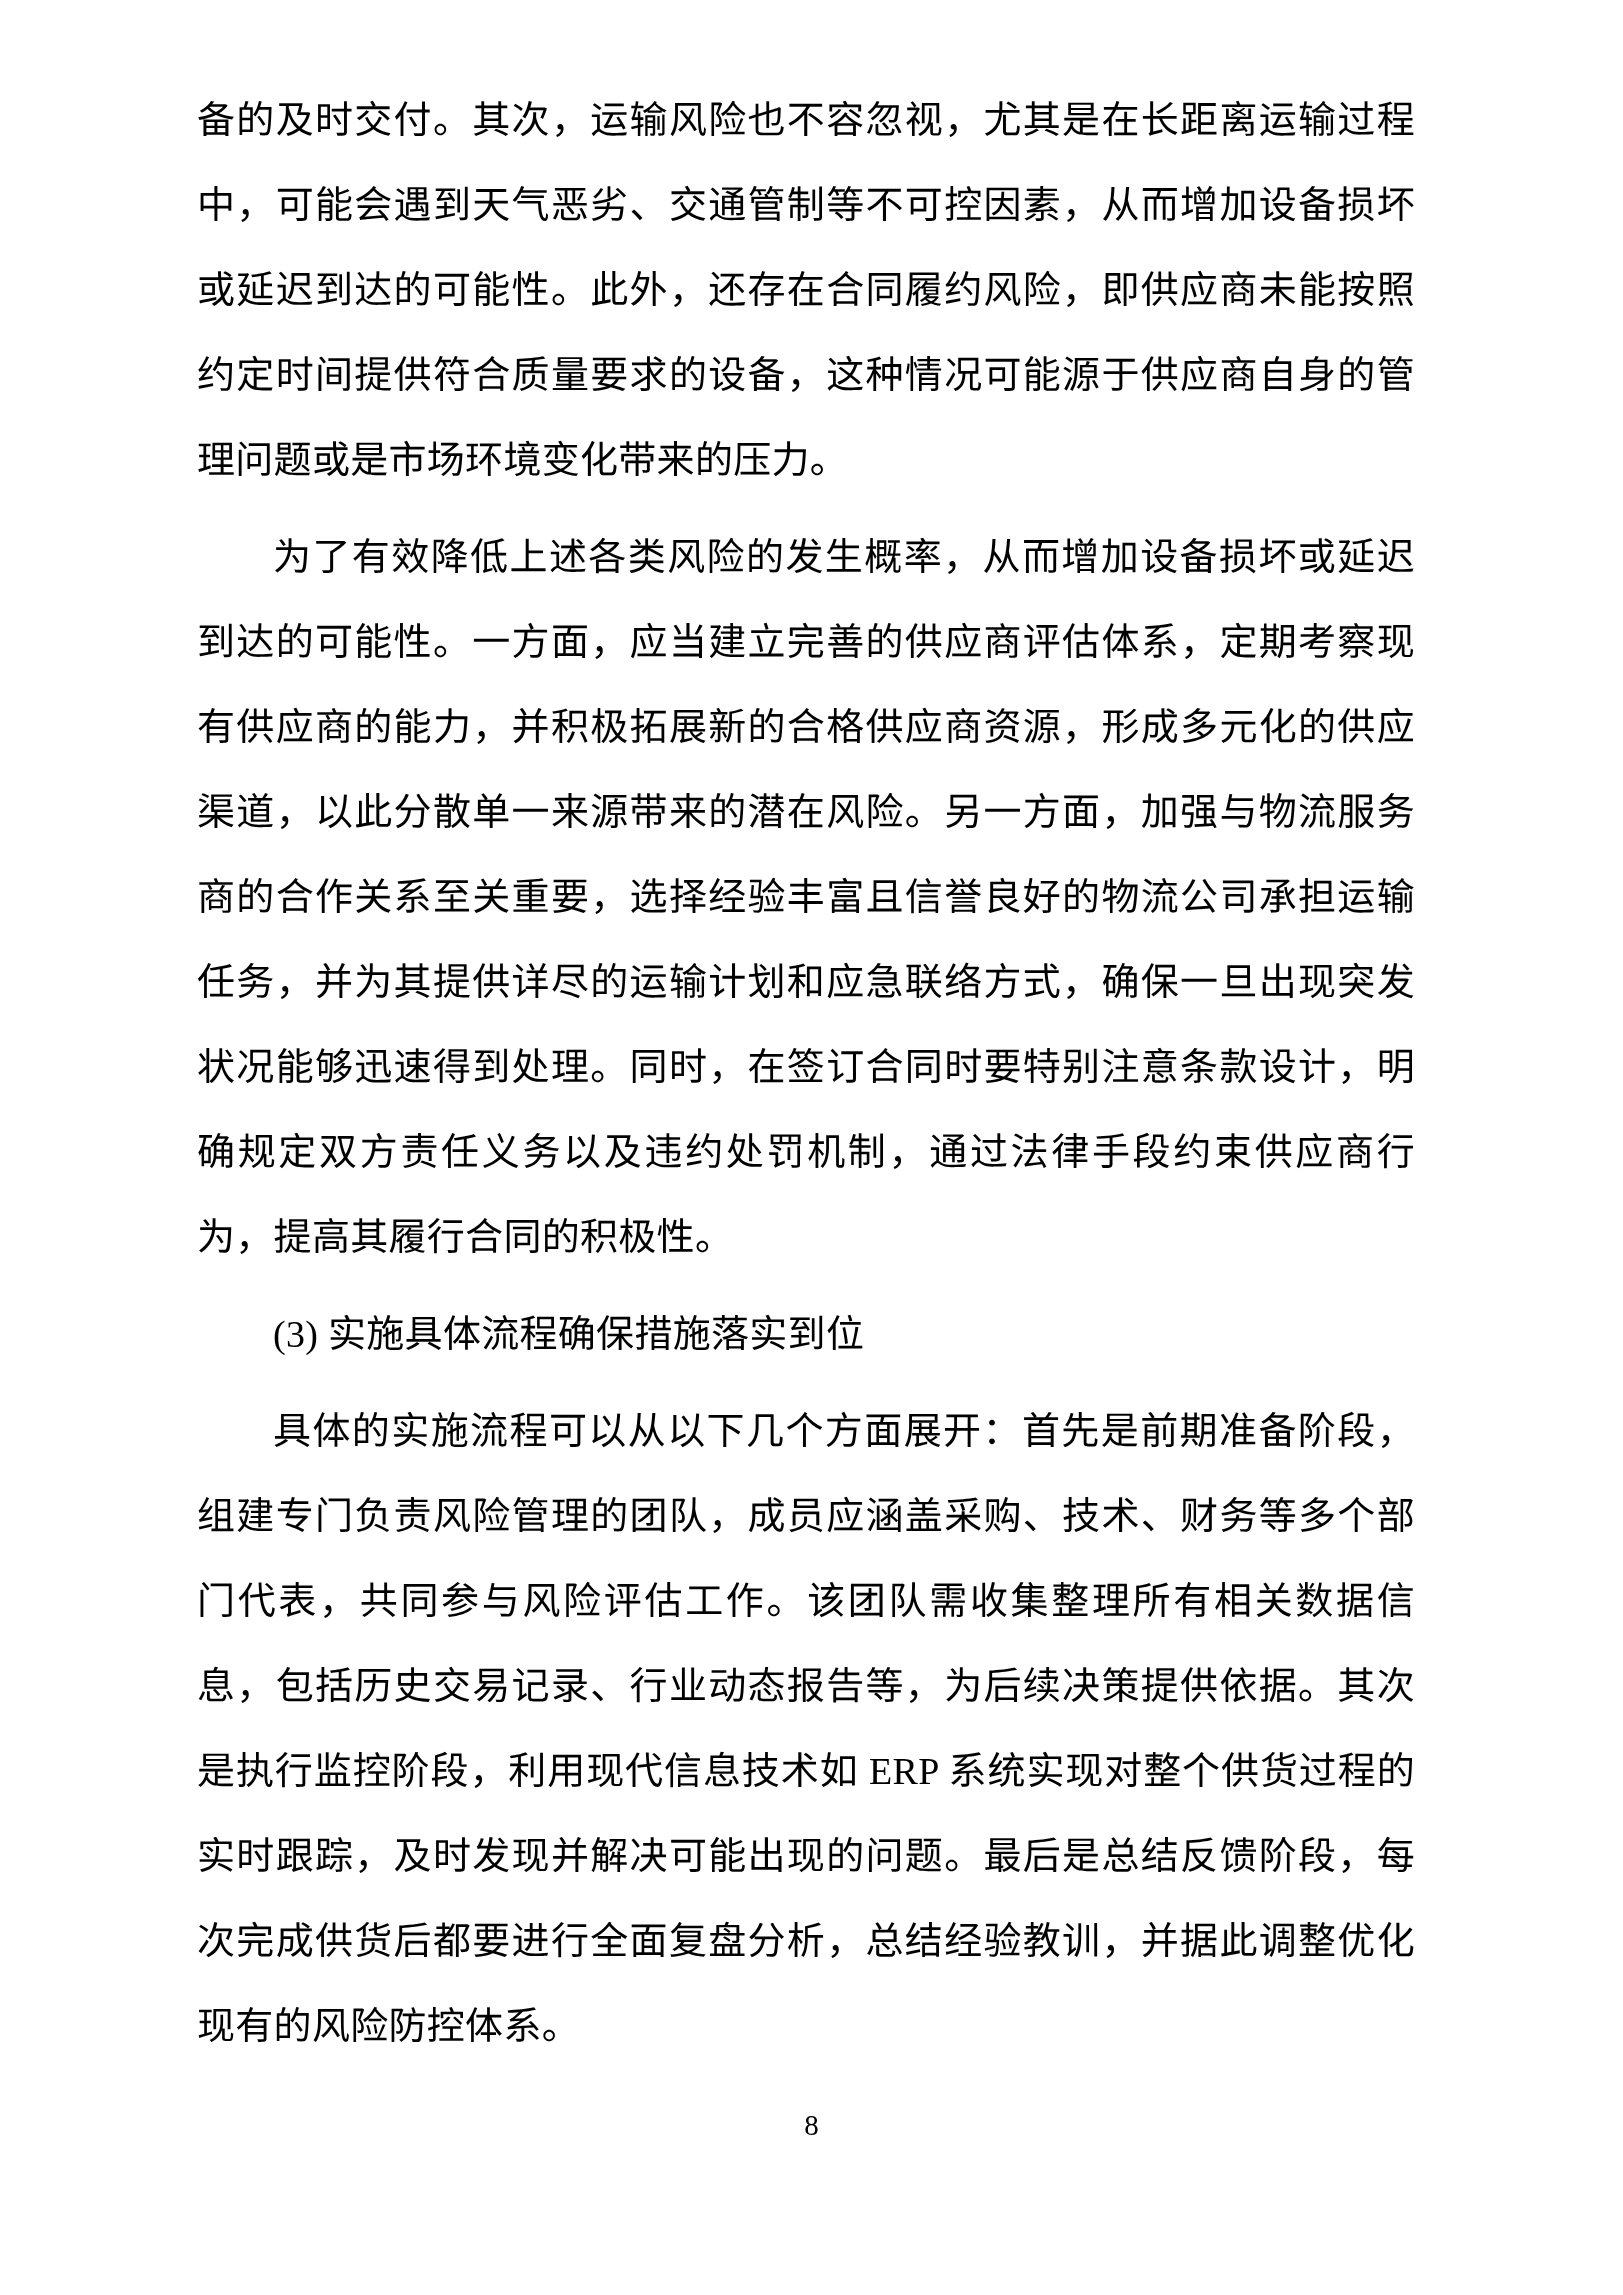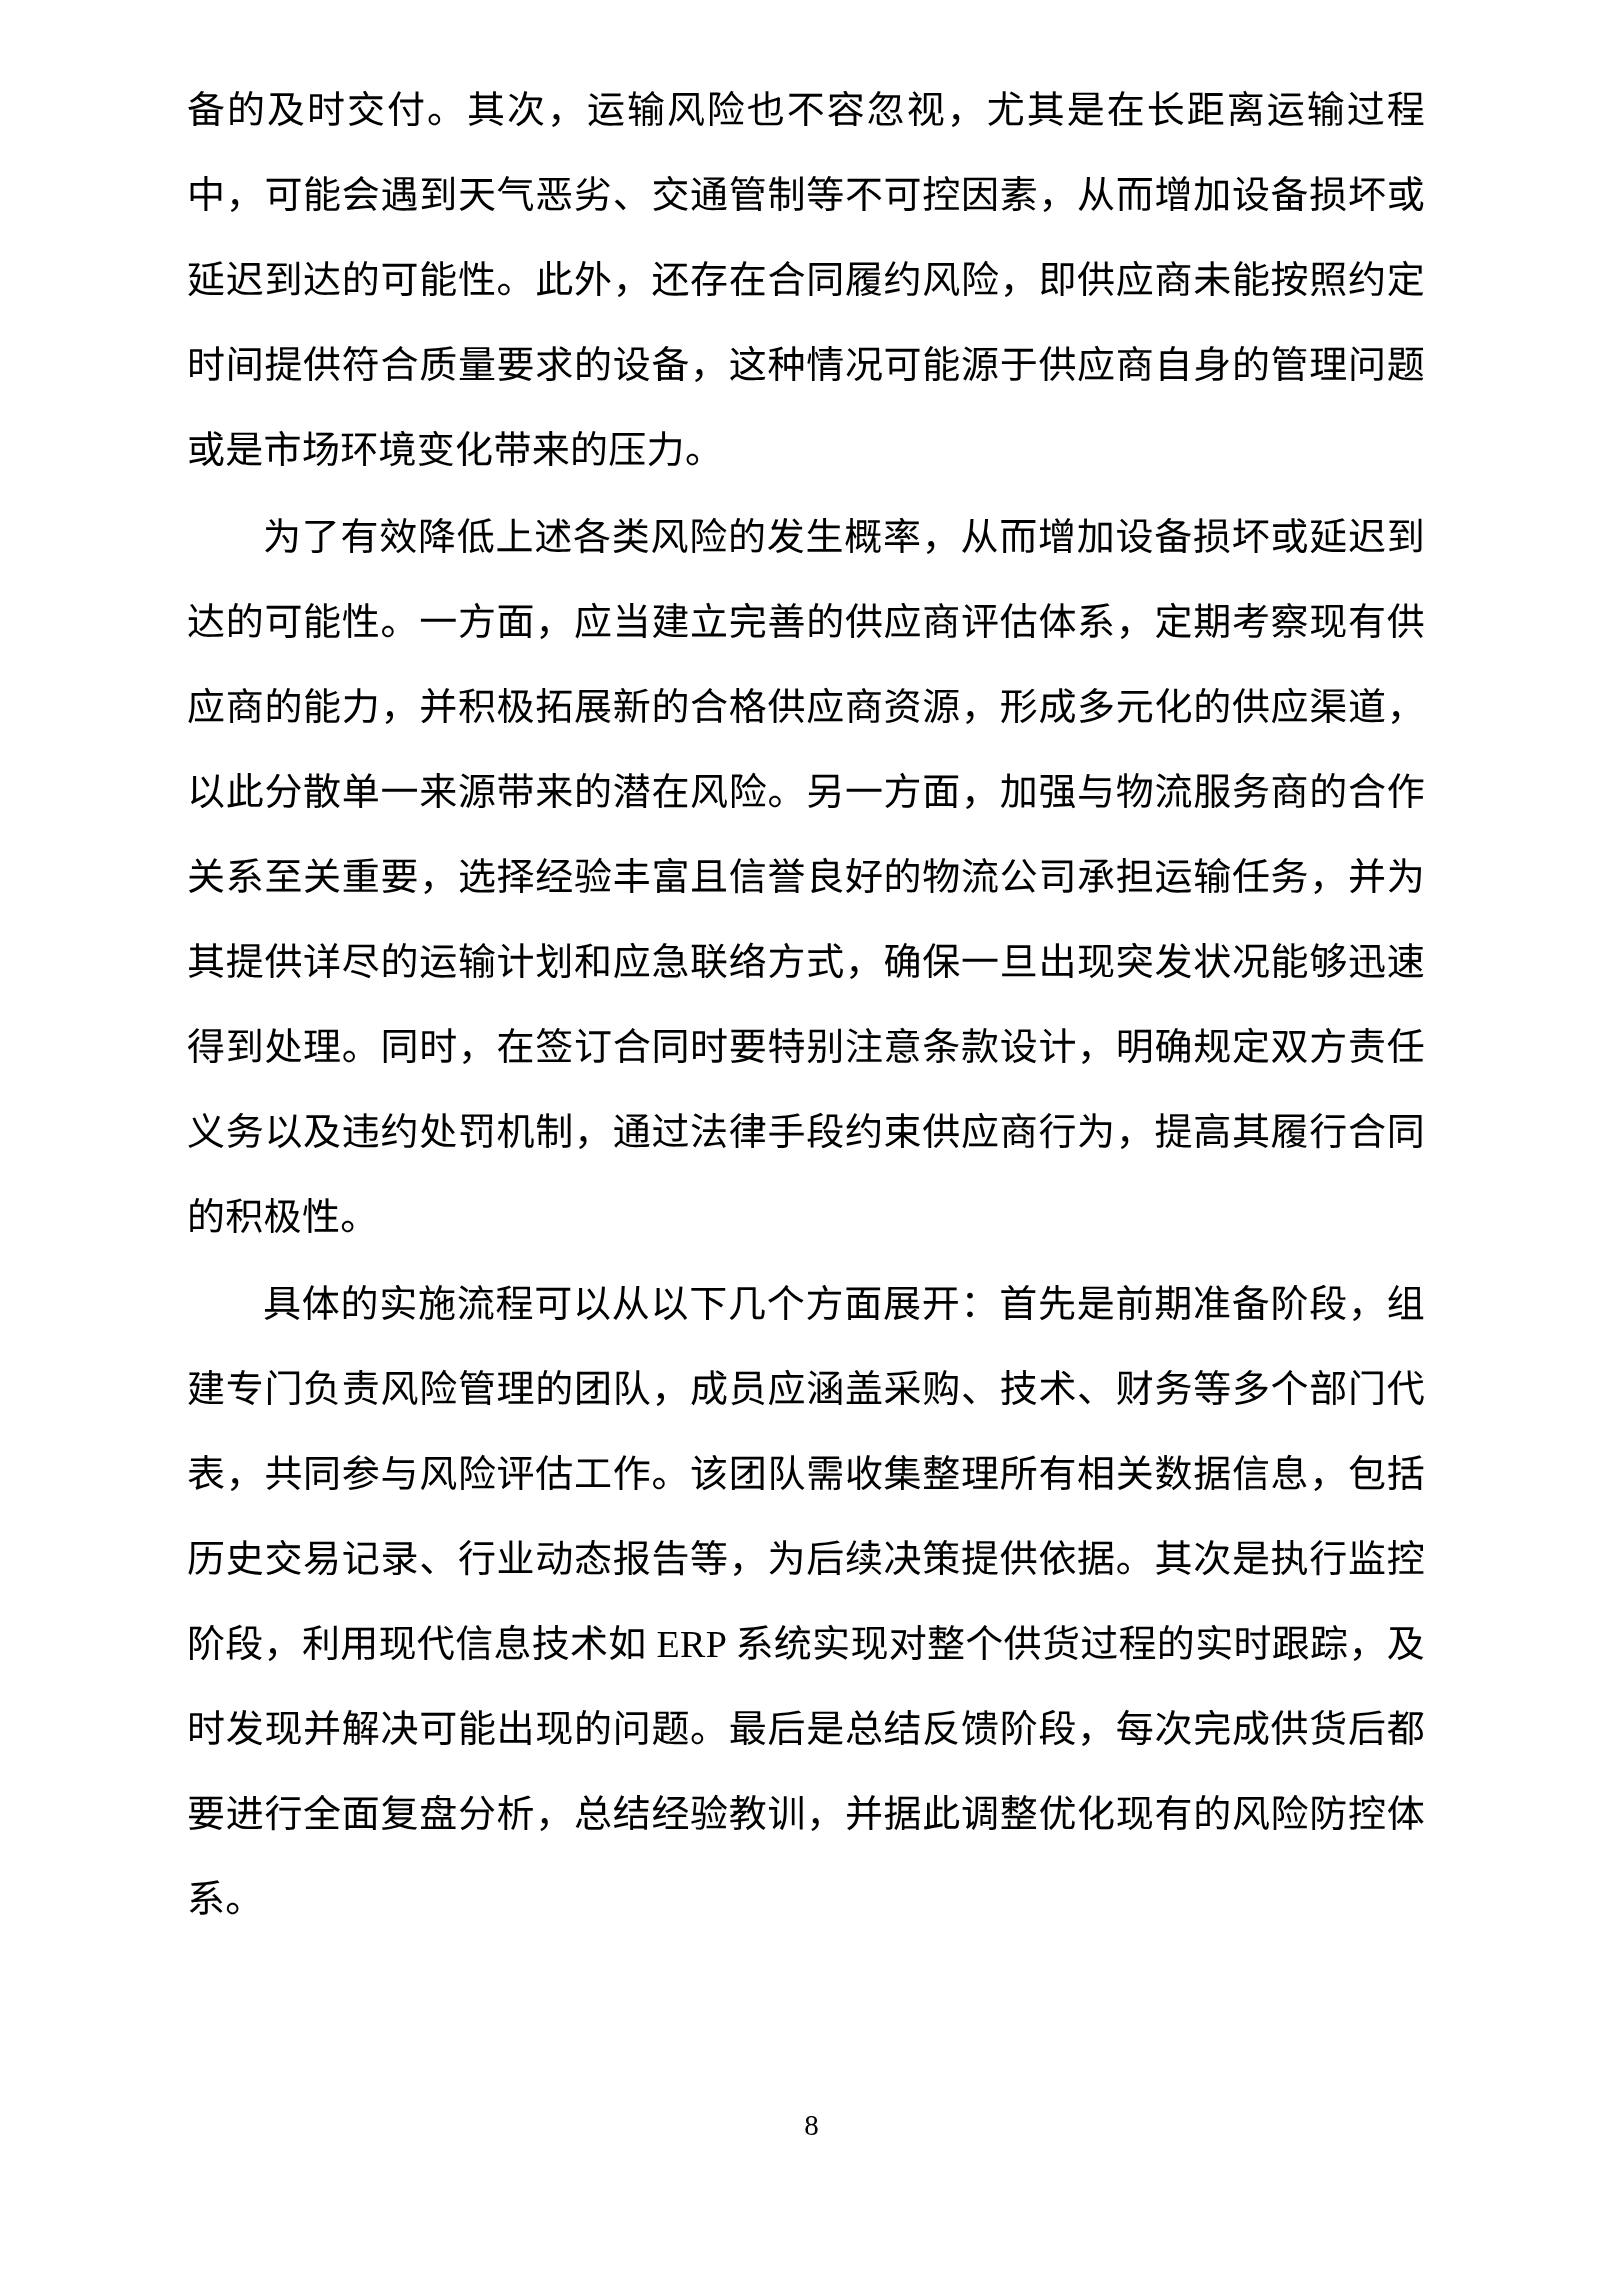--- a/index.html
+++ b/index.html
@@ -20,21 +20,21 @@
     position: absolute;
     left: 185px;
     top: 66px;
     width: 1242px;
     font-size: 38px;
     line-height: 85px;
     text-align: justify;
     letter-spacing: 0.3px;
   }
   .content p {
-    margin: 2px;
+    margin: 12px;
     padding: 0;
   }
   .content p.indent {
     text-indent: 2em;
   }
   .content p.no-indent {
     text-indent: 0;
   }
   .page-number {
     position: absolute;
@@ -47,17 +47,18 @@
     letter-spacing: 0;
   }
 </style>
 </head>
 <body>
 
 <div class="page">
   <div class="content">
     <p class="no-indent">备的及时交付。其次，运输风险也不容忽视，尤其是在长距离运输过程中，可能会遇到天气恶劣、交通管制等不可控因素，从而增加设备损坏或延迟到达的可能性。此外，还存在合同履约风险，即供应商未能按照约定时间提供符合质量要求的设备，这种情况可能源于供应商自身的管理问题或是市场环境变化带来的压力。</p>
     <p class="indent">为了有效降低上述各类风险的发生概率，从而增加设备损坏或延迟到达的可能性。一方面，应当建立完善的供应商评估体系，定期考察现有供应商的能力，并积极拓展新的合格供应商资源，形成多元化的供应渠道，以此分散单一来源带来的潜在风险。另一方面，加强与物流服务商的合作关系至关重要，选择经验丰富且信誉良好的物流公司承担运输任务，并为其提供详尽的运输计划和应急联络方式，确保一旦出现突发状况能够迅速得到处理。同时，在签订合同时要特别注意条款设计，明确规定双方责任义务以及违约处罚机制，通过法律手段约束供应商行为，提高其履行合同的积极性。</p>
+    <p class="indent">(3) 实施具体流程确保措施落实到位</p>
     <p class="indent">具体的实施流程可以从以下几个方面展开：首先是前期准备阶段，组建专门负责风险管理的团队，成员应涵盖采购、技术、财务等多个部门代表，共同参与风险评估工作。该团队需收集整理所有相关数据信息，包括历史交易记录、行业动态报告等，为后续决策提供依据。其次是执行监控阶段，利用现代信息技术如 ERP 系统实现对整个供货过程的实时跟踪，及时发现并解决可能出现的问题。最后是总结反馈阶段，每次完成供货后都要进行全面复盘分析，总结经验教训，并据此调整优化现有的风险防控体系。</p>
   </div>
   <div class="page-number">8</div>
 </div>
 
 
 </body></html>

